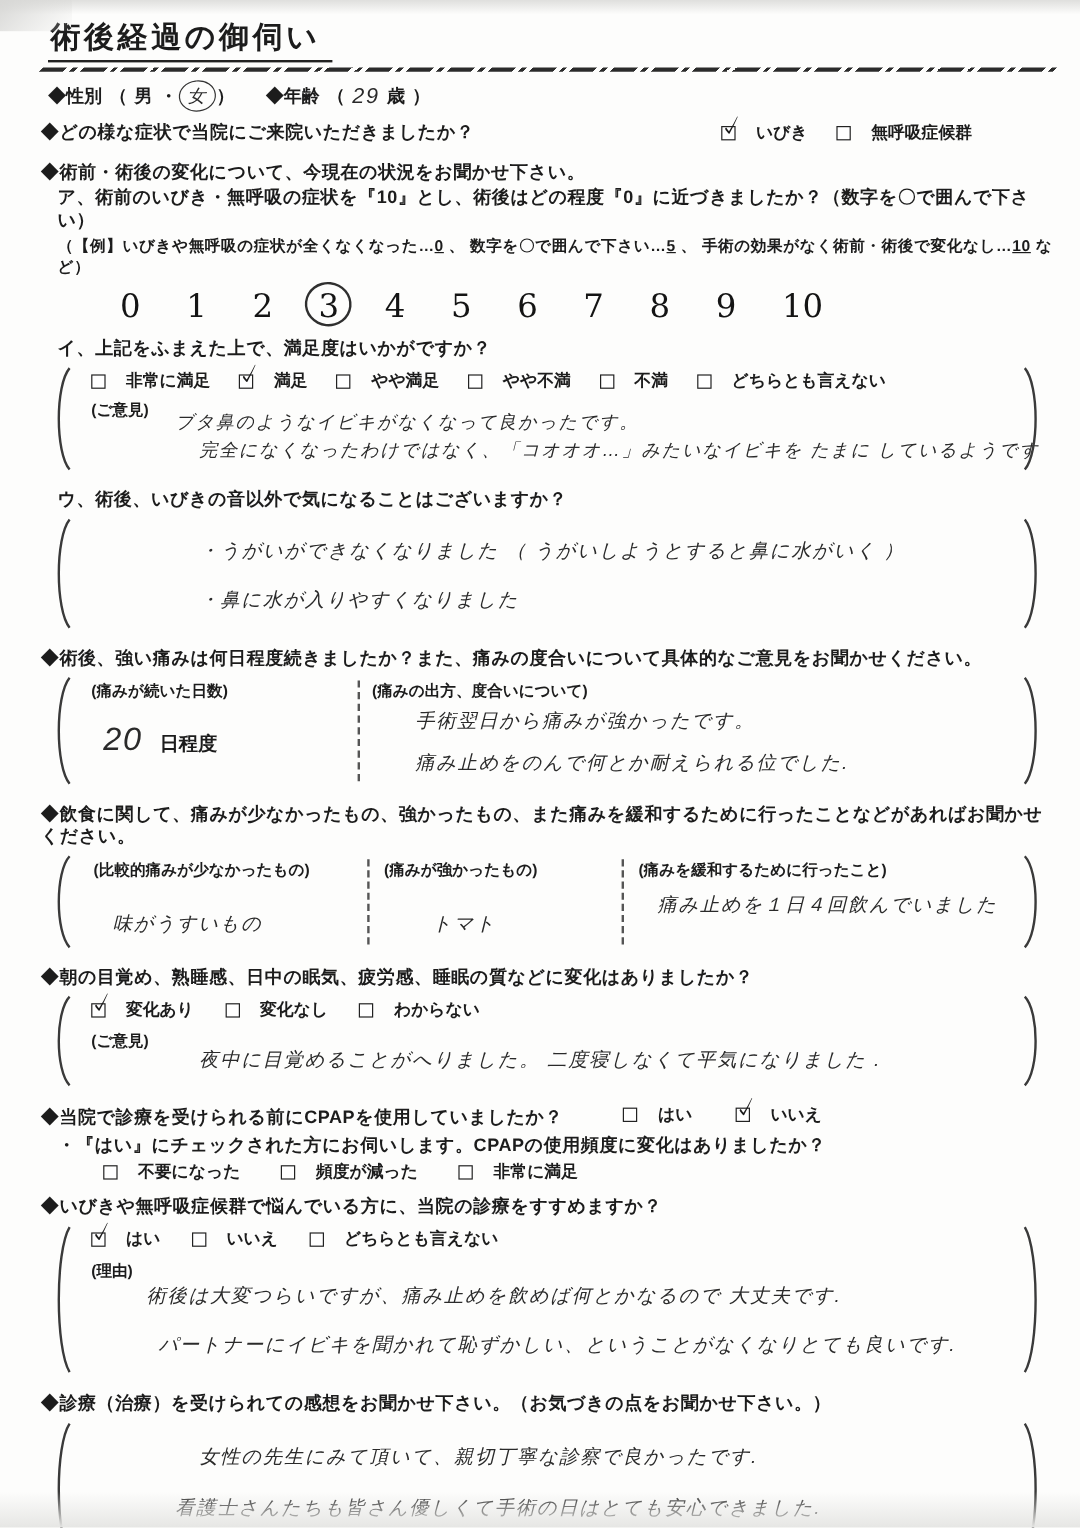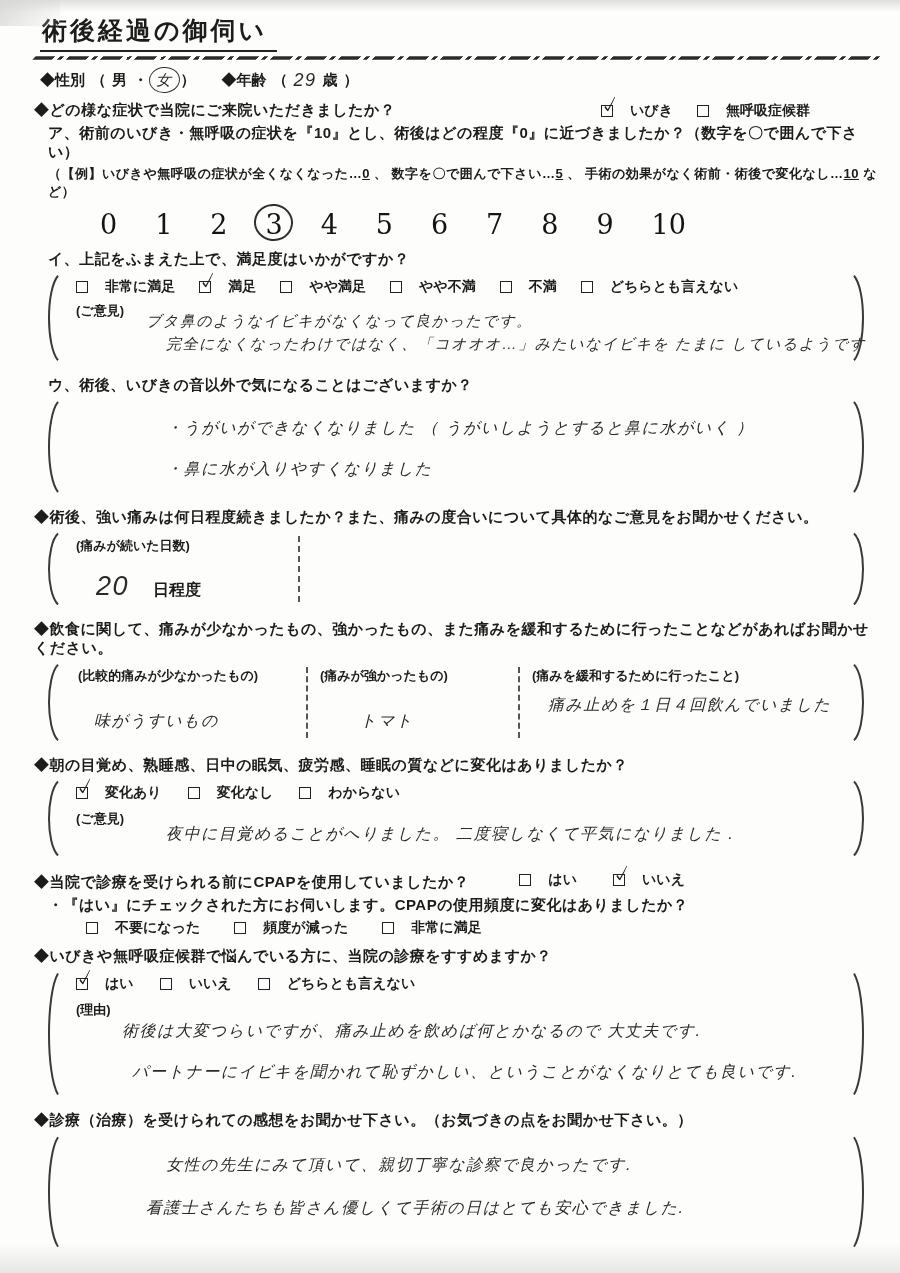--- a/index.html
+++ b/index.html
@@ -61,21 +61,21 @@
   .par-r { right: 0; }
 
   .opinion-label { font-weight: bold; font-size: 13px; }
   .indent1 { margin-left: 70px; }
   .indent2 { margin-left: 90px; }
 
   .vdash { border-left: 2px dashed #555; align-self: stretch; margin: 0 10px; }
 
   .pain-flex { display:flex; }
   .pain-left { width: 212px; }
-  .pain-days { display:flex; align-items: baseline; gap: 24px; margin: 16px 0 0 20px; }
+  .pain-days { display:flex; align-items: baseline; gap: 14px; margin: 16px 0 0 10px; }
   .pain-days .hw { font-size: 27px; }
   .unit { font-weight: bold; font-size: 16px; }
 
   .eat-flex { display:flex; }
   .eat-col { padding: 0 2px; }
   .eat-col .opinion-label { display:block; }
   .eat-val { font-size: 16px; margin: 26px 0 6px 16px; white-space: nowrap; }
 </style>
 </head>
 <body>
@@ -113,20 +113,21 @@
           <span>いびき</span>
         </span>
         <span class="cb">
           <span class="box"></span>
           <span>無呼吸症候群</span>
         </span>
       </div>
     </div>
 
     
+    <div class="q">◆術前・術後の変化について、今現在の状況をお聞かせ下さい。</div>
     <div class="q sub" style="margin-top:0">ア、術前のいびき・無呼吸の症状を『10』とし、術後はどの程度『0』に近づきましたか？（数字を〇で囲んで下さい）</div>
     <div class="q sub small" style="margin-top:3px">
       <span>（【例】いびきや無呼吸の症状が全くなくなった…</span><span class="u">0</span><span> 、 数字を〇で囲んで下さい…</span><span class="u">5</span><span> 、 手術の効果がなく術前・術後で変化なし…</span><span class="u">10</span><span> など）</span>
     </div>
     <div class="scale-row">
         <span class="scale-num">0</span>
         <span class="scale-num">1</span>
         <span class="scale-num">2</span>
         <span class="scale-num circled">3</span>
         <span class="scale-num">4</span>
@@ -202,20 +203,25 @@
         </svg>
       <div class="pain-flex">
         <div class="pain-left">
           <span class="opinion-label">(痛みが続いた日数)</span>
           <div class="pain-days">
             <span class="hw">20</span>
             <span class="unit">日程度</span>
           </div>
         </div>
         <div class="vdash"></div>
+        <div style="flex:1">
+          <span class="opinion-label">(痛みの出方、度合いについて)</span>
+          <div class="hw hw-line" style="margin:6px 0 0 36px; font-size:16px">手術翌日から痛みが強かったです。</div>
+          <div class="hw hw-line" style="margin:14px 0 4px 36px; font-size:16px">痛み止めをのんで何とか耐えられる位でした.</div>
+        </div>
       </div>
     </div>
 
     
     <div class="q">◆飲食に関して、痛みが少なかったもの、強かったもの、また痛みを緩和するために行ったことなどがあればお聞かせください。</div>
     <div class="pbox">
       <svg class="par par-l" viewBox="0 0 20 100" preserveAspectRatio="none">
           <path d="M16 2 C 4 18 4 82 16 98" vector-effect="non-scaling-stroke"></path>
         </svg>
       <svg class="par par-r" viewBox="0 0 20 100" preserveAspectRatio="none">

